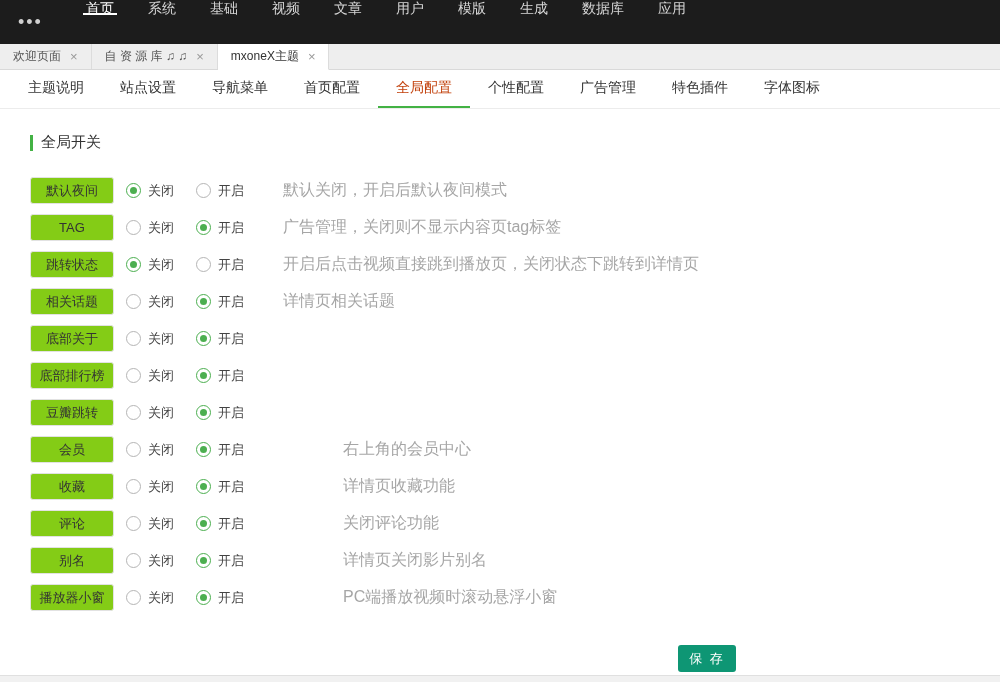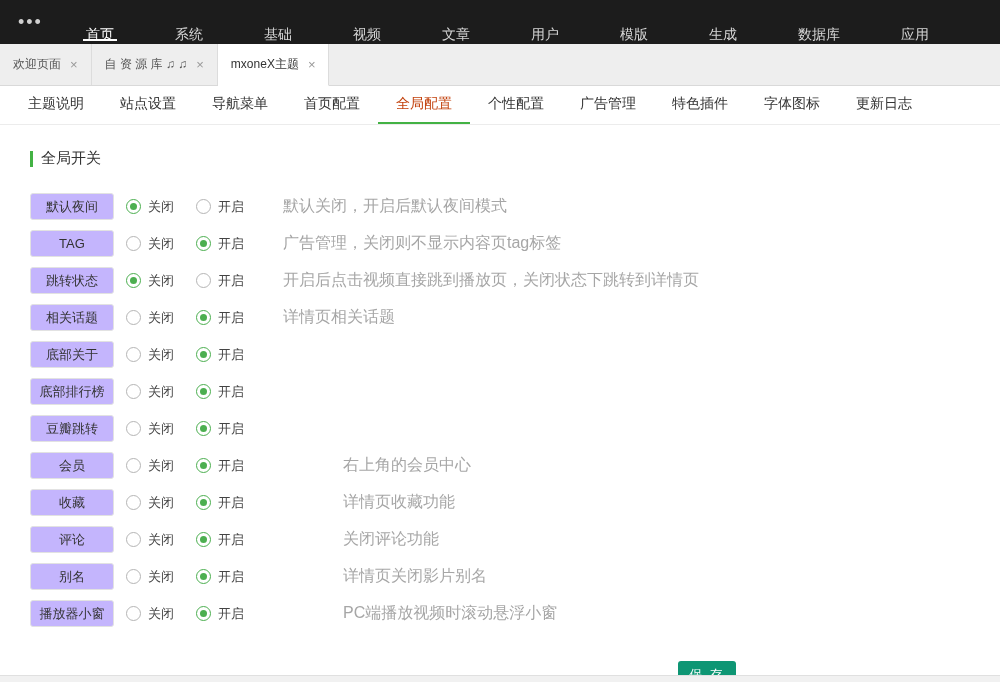--- a/index.html
+++ b/index.html
@@ -2,45 +2,45 @@
 <html><head>
 <meta charset="utf-8">
 <style>
   * { margin:0; padding:0; box-sizing:border-box; }
   html,body { width:1000px; height:682px; overflow:hidden; background:#fff;
     font-family:"Liberation Sans","DejaVu Sans",sans-serif; }
 
   
   .navbar { height:44px; background:#1c1c1c; display:flex; align-items:stretch; }
   .nav-more { color:#cfcfcf; font-size:18px; padding:0 18px; display:flex; align-items:center; cursor:pointer; letter-spacing:2px; }
-  .nav-items { display:flex; align-items:flex-end; margin-left:8px;gap:27px; }
+  .nav-items { display:flex; align-items:flex-start; margin-left:8px; }
   .nav-item { color:#d6d6d6; font-size:14px; padding:0 17px; display:flex; align-items:center; cursor:pointer; position:relative; }
   .nav-item.active { color:#fff; }
   .nav-item.active::after { content:''; position:absolute; left:14px; right:14px; bottom:3px; height:2px; background:#fff; }
 
   
-  .tabbar { height:42px; background:#eeeeee; border-bottom:1px solid #d9d9d9; display:flex; align-items:stretch; }
+  .tabbar { height:26px; background:#eeeeee; border-bottom:1px solid #d9d9d9; display:flex; align-items:stretch; }
   .tab { display:flex; align-items:center; padding:0 13px; font-size:12px; color:#555;
     border-right:1px solid #dcdcdc; cursor:pointer; background:#eeeeee; white-space:nowrap; }
   .tab.active { background:#fff; color:#333; margin-bottom:-1px; border-bottom:1px solid #fff; }
   .tab-close { margin-left:9px; color:#999; font-size:13px; line-height:1; }
 
   
   .subnav { height:39px; background:#fff; border-bottom:1px solid #ececec; display:flex; align-items:stretch; padding-left:10px; }
   .subnav-item { display:flex; align-items:center; padding:0 18px; font-size:14px; color:#333; cursor:pointer; border-bottom:2px solid transparent; }
   .subnav-item.active { color:#c2410c; border-bottom-color:#43b244; }
 
   
   .content { padding:24px 0 0 30px; }
   .section-title { display:flex; align-items:center; font-size:15px; color:#333; margin-bottom:20px; }
   .section-bar { width:3px; height:16px; background:#43b244; margin-right:8px; }
 
   .setting-row { display:flex; align-items:center; height:37px; }
   .setting-label { width:84px; height:27px; line-height:25px; text-align:center; border:1px solid #e2e2e2;
-    border-radius:3px; font-size:13px; color:#333; background:#c4b5fd; flex:0 0 auto; }
+    border-radius:3px; font-size:13px; color:#333; background:#84cc16; flex:0 0 auto; }
   .radio-option { display:flex; align-items:center; margin-left:12px; width:58px; cursor:pointer; flex:0 0 auto; }
   .radio { width:15px; height:15px; border-radius:50%; border:1px solid #b5b5b5; background:#fff; position:relative; flex:0 0 auto; }
   .radio.checked { border-color:#4caf50; }
   .radio.checked::after { content:''; position:absolute; left:3px; top:3px; right:3px; bottom:3px; border-radius:50%; background:#4caf50; }
   .radio-text { font-size:13px; color:#444; margin-left:7px; }
   .setting-desc { font-size:16px; color:#a6a6a6; margin-left:29px; white-space:nowrap; }
   .setting-desc.indent { margin-left:89px; }
 
   .save-btn { display:block; margin:29px 0 0 648px; width:58px; height:27px; background:#0e9674; color:#fff;
     border:none; border-radius:3px; font-size:13px; cursor:pointer; font-family:inherit; letter-spacing:2px; }
@@ -85,21 +85,20 @@
 <div class="subnav" id="subnav">
     <div class="subnav-item">主题说明</div>
     <div class="subnav-item">站点设置</div>
     <div class="subnav-item">导航菜单</div>
     <div class="subnav-item">首页配置</div>
     <div class="subnav-item active">全局配置</div>
     <div class="subnav-item">个性配置</div>
     <div class="subnav-item">广告管理</div>
     <div class="subnav-item">特色插件</div>
     <div class="subnav-item">字体图标</div>
-    <div class="subnav-item">更新日志</div>
   </div>
 
 <main class="content">
   <div class="section-title">
     <span class="section-bar"></span>
     <span>全局开关</span>
   </div>
   <div id="settings-rows">
       <div class="setting-row">
         <div class="setting-label">默认夜间</div>

